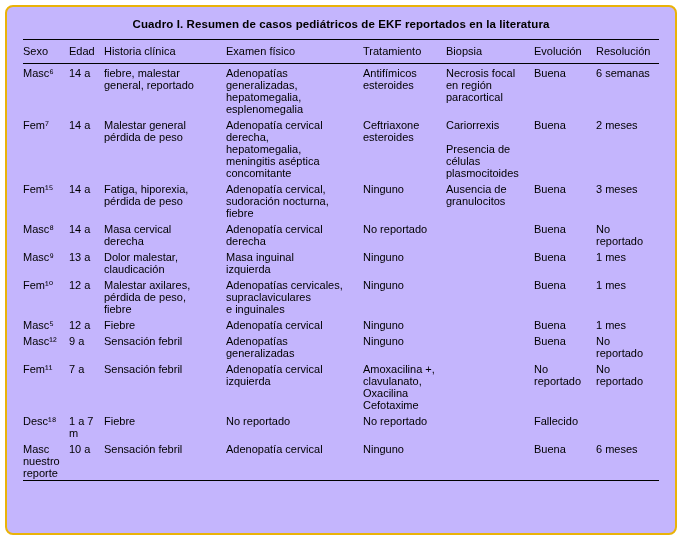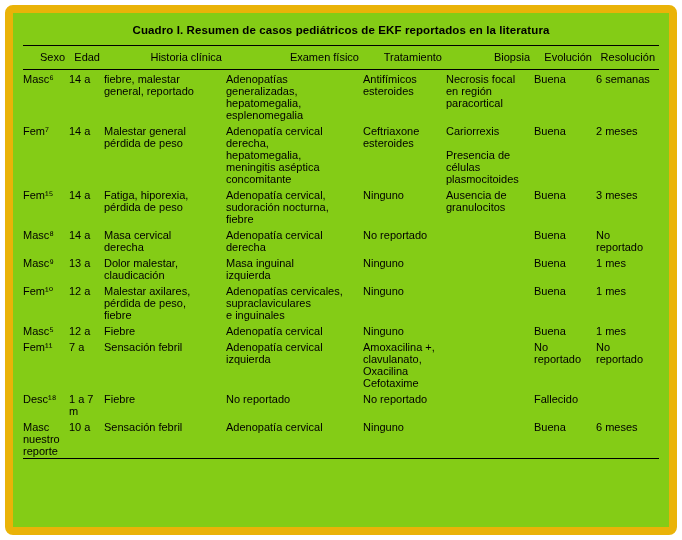--- a/index.html
+++ b/index.html
@@ -13,23 +13,23 @@
     position: relative;
     font-family: "Liberation Sans", "DejaVu Sans", sans-serif;
     color: #000;
   }
   .frame {
     position: absolute;
     left: 5px;
     top: 5px;
     right: 5px;
     bottom: 5px;
-    border: 8px solid #eab308;
+    border: 2px solid #eab308;
     border-radius: 8px;
-    background: #84cc16;
+    background: #c4b5fd;
     overflow: hidden;
   }
   .title {
     text-align: center;
     font-weight: bold;
     font-size: 11.5px;
     padding: 11px 10px 9px 10px;
     letter-spacing: 0.1px;
   }
   table.cases {
@@ -37,21 +37,21 @@
     margin: 0 auto;
     border-collapse: collapse;
     table-layout: fixed;
     border-top: 1px solid #000;
     border-bottom: 1px solid #000;
   }
   thead tr {
     border-bottom: 1px solid #000;
   }
   th {
-    text-align: right;
+    text-align: left;
     font-weight: normal;
     font-size: 11px;
     padding: 5px 4px 6px 0;
     vertical-align: top;
     white-space: nowrap;
     overflow: hidden;
   }
   td {
     font-size: 11px;
     line-height: 12px;
@@ -192,20 +192,31 @@
           <td>Masc⁵</td>
           <td>12 a</td>
           <td>Fiebre</td>
           <td>Adenopatía cervical</td>
           <td>Ninguno</td>
           <td></td>
           <td>Buena</td>
           <td>1 mes</td>
         </tr>
         <tr>
+          <td>Masc¹²</td>
+          <td>9 a</td>
+          <td>Sensación febril</td>
+          <td>Adenopatías
+generalizadas</td>
+          <td>Ninguno</td>
+          <td></td>
+          <td>Buena</td>
+          <td>No reportado</td>
+        </tr>
+        <tr>
           <td>Fem¹¹</td>
           <td>7 a</td>
           <td>Sensación febril</td>
           <td>Adenopatía cervical
 izquierda</td>
           <td>Amoxacilina +,
 clavulanato,
 Oxacilina
 Cefotaxime</td>
           <td></td>

